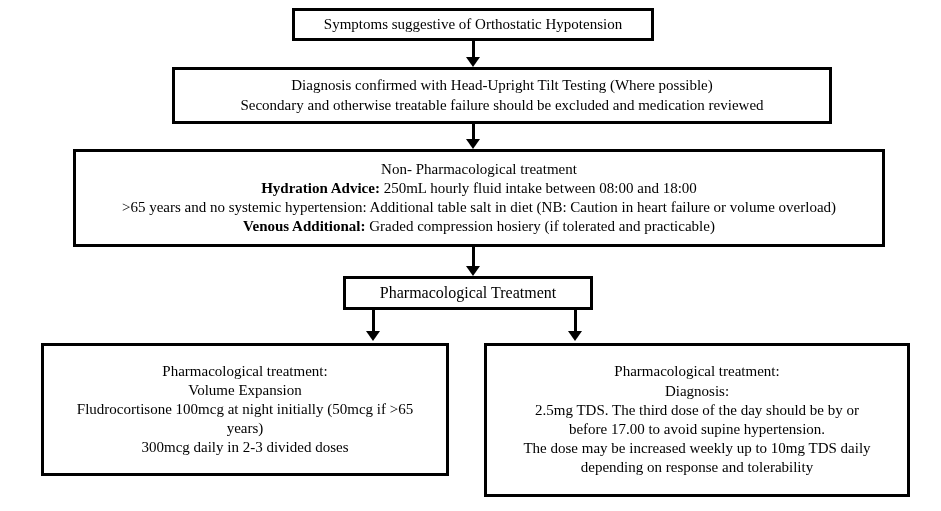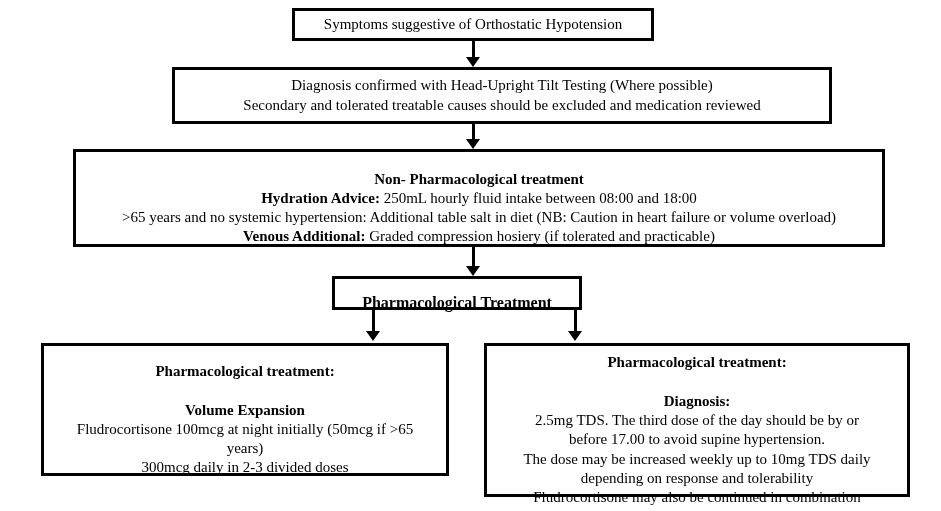--- a/index.html
+++ b/index.html
@@ -35,22 +35,21 @@
     text-align: center;
     line-height: 1.28;
     font-size: 15px;
   }
   .node .line {
     display: block;
     white-space: nowrap;
   }
   .node .line.bold,
   .node .bold {
-    font-weight: bold;
-    margin-top: 20px;
+    font-weight: normal;
   }
   .node .lead {
     font-weight: bold;
   }
 
   
   #node-symptoms {
     left: 292px;  top: 8px;
     width: 362px; height: 33px;
     font-size: 15px;
@@ -59,21 +58,21 @@
     left: 172px;  top: 67px;
     width: 660px; height: 57px;
     font-size: 15px;
   }
   #node-nonpharm {
     left: 73px;   top: 149px;
     width: 812px; height: 98px;
     font-size: 15px;
   }
   #node-pharm {
-    left: 332px;  top: 276px;
+    left: 343px;  top: 276px;
     width: 250px; height: 34px;
     font-size: 16px;
   }
   #node-volume {
     left: 41px;   top: 343px;
     width: 408px; height: 133px;
     font-size: 15px;
   }
   #node-midodrine {
     left: 484px;  top: 343px;
@@ -124,21 +123,21 @@
     <span class="line">Symptoms suggestive of Orthostatic Hypotension</span>
   </div>
 
   <div class="connector">
     <div class="vline" id="arrow1-line"></div>
     <div class="arrowhead" id="arrow1-head"></div>
   </div>
 
   <div class="node" id="node-diagnosis">
     <span class="line">Diagnosis confirmed with Head-Upright Tilt Testing (Where possible)</span>
-    <span class="line">Secondary and tolerated treatable causes should be excluded and medication reviewed</span>
+    <span class="line">Secondary and otherwise treatable failure should be excluded and medication reviewed</span>
   </div>
 
   <div class="connector">
     <div class="vline" id="arrow2-line"></div>
     <div class="arrowhead" id="arrow2-head"></div>
   </div>
 
   <div class="node" id="node-nonpharm">
     <span class="line bold">Non- Pharmacological treatment</span>
     <span class="line"><span class="lead">Hydration Advice:</span><span> 250mL hourly fluid intake between 08:00 and 18:00</span></span>
@@ -172,16 +171,15 @@
     <span class="line">300mcg daily in 2-3 divided doses</span>
   </div>
 
   <div class="node" id="node-midodrine">
     <span class="line bold">Pharmacological treatment:</span>
     <span class="line bold">Diagnosis:</span>
     <span class="line">2.5mg TDS. The third dose of the day should be by or</span>
     <span class="line">before 17.00 to avoid supine hypertension.</span>
     <span class="line">The dose may be increased weekly up to 10mg TDS daily</span>
     <span class="line">depending on response and tolerability</span>
-    <span class="line">Fludrocortisone may also be continued in combination</span>
   </div>
 
 </div>
 
 </body></html>

